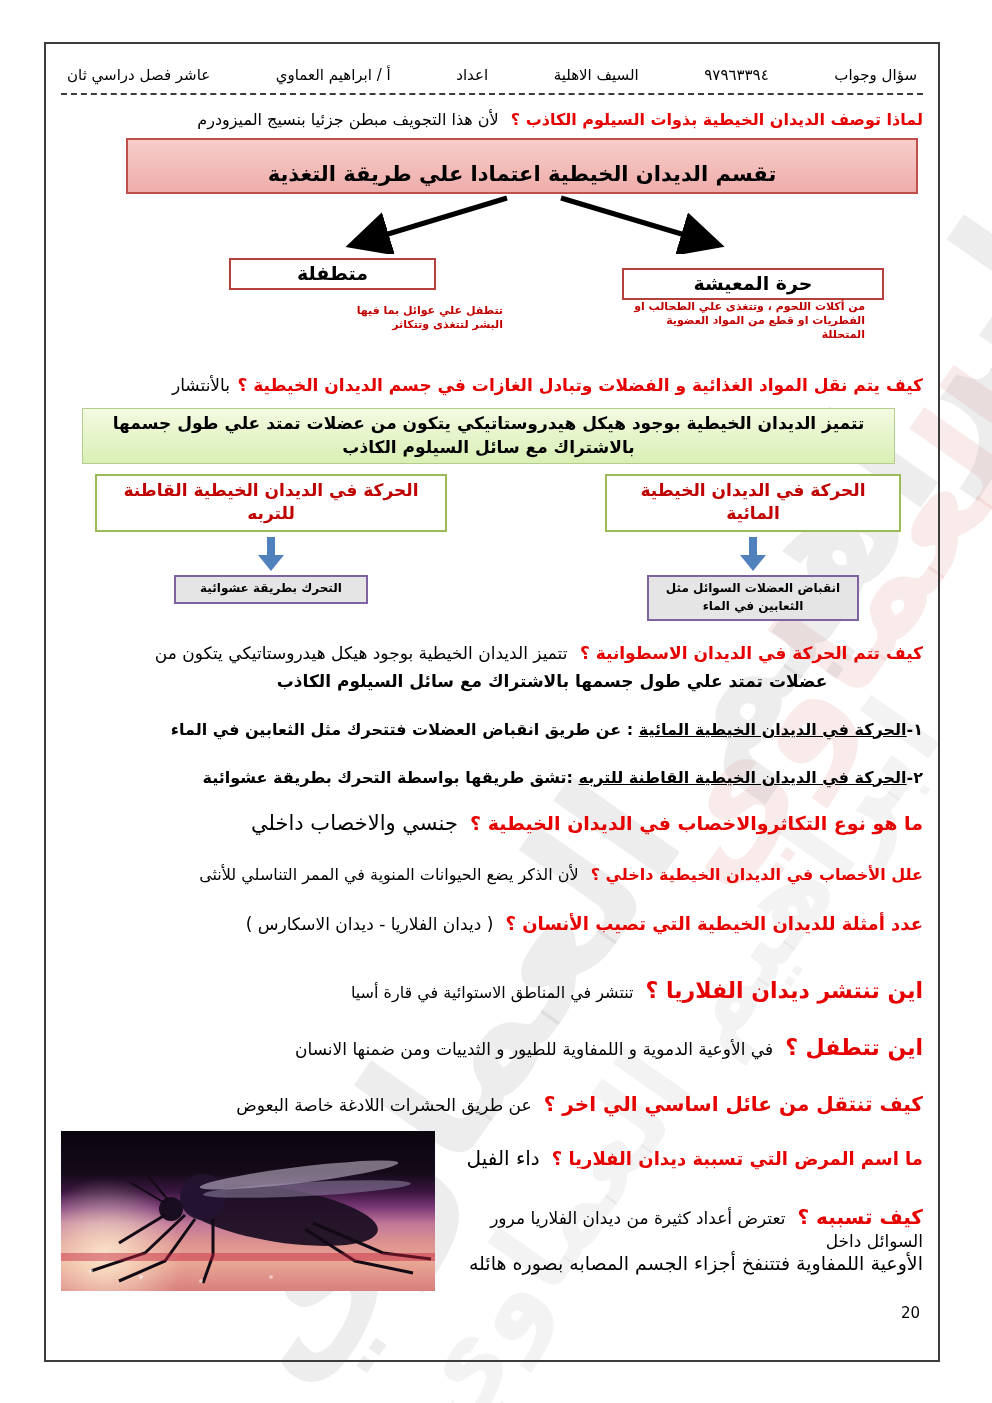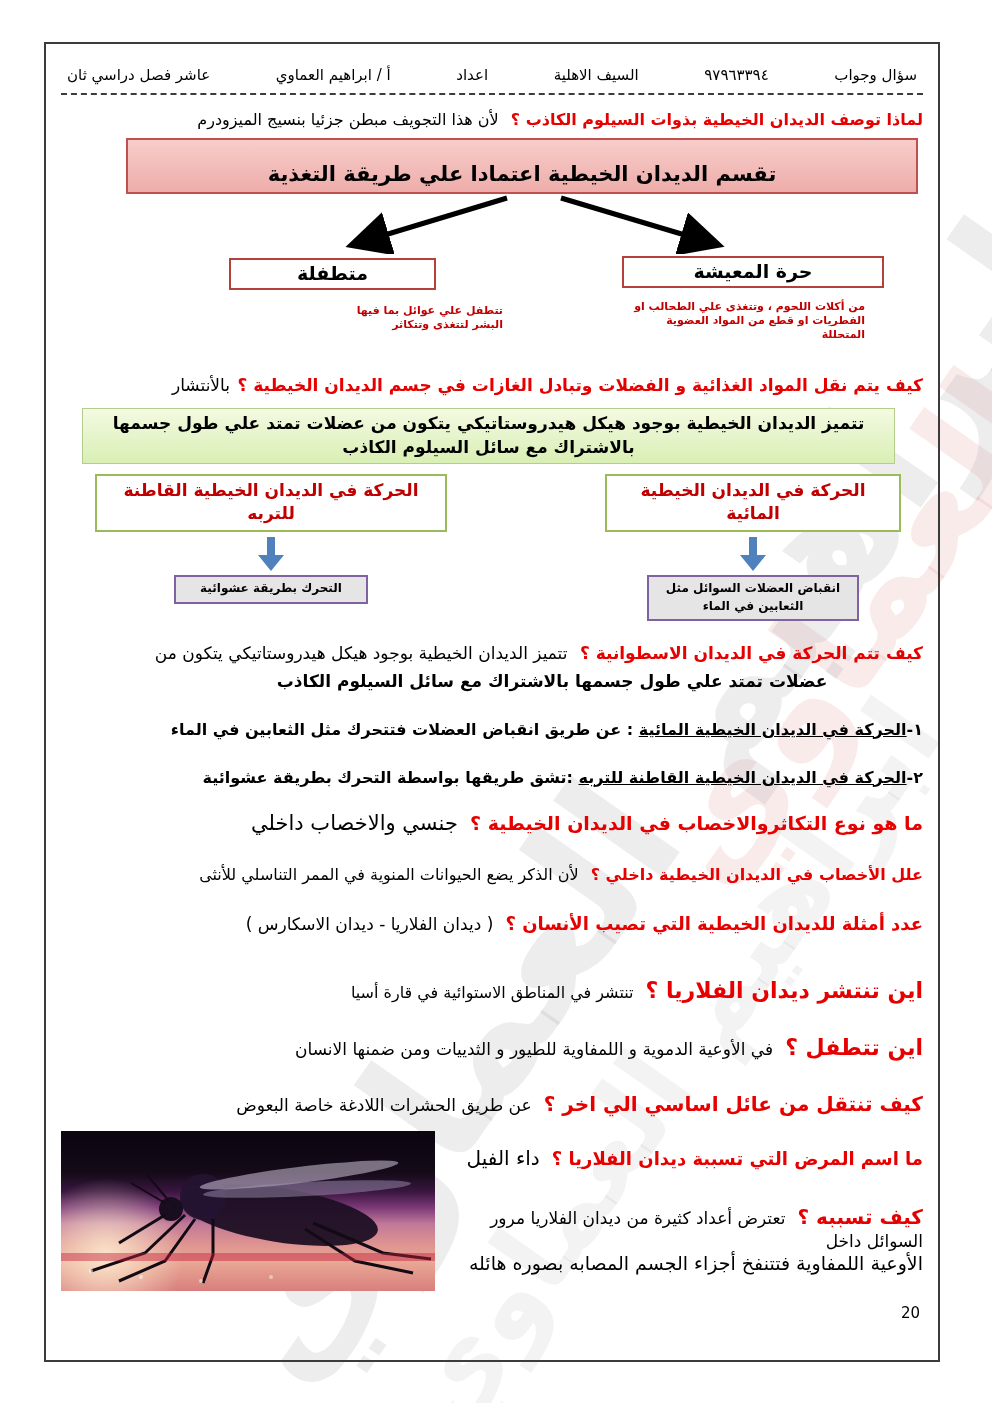--- a/index.html
+++ b/index.html
@@ -36,21 +36,21 @@
     text-align:center; font-weight:bold; font-size:21px; padding:22px 6px 6px;
     letter-spacing:1px;
   }
   .branch-arrows { display:block; width:864px; height:60px; }
 
   .cat-row { position:relative; height:104px; }
   .catbox {
     position:absolute; border:2px solid #b5413c; background:#fff; text-align:center;
     font-weight:bold; font-size:19px; padding:2px 0 4px; box-sizing:border-box; letter-spacing:1px;
   }
-  .catbox.free { right:39px; top:2px; width:262px; }
+  .catbox.free { right:39px; top:14px; width:262px; }
   .catbox.para { left:168px; top:4px; width:207px; }
   .catdesc {
     position:absolute; color:#c00000; font-weight:bold; font-size:11px;
     line-height:1.3;
   }
   .catdesc.free { right:58px; top:46px; width:236px; }
   .catdesc.para { left:262px; top:50px; width:180px; }
 
   .q2 { margin-top:16px; font-size:17px; }
 

